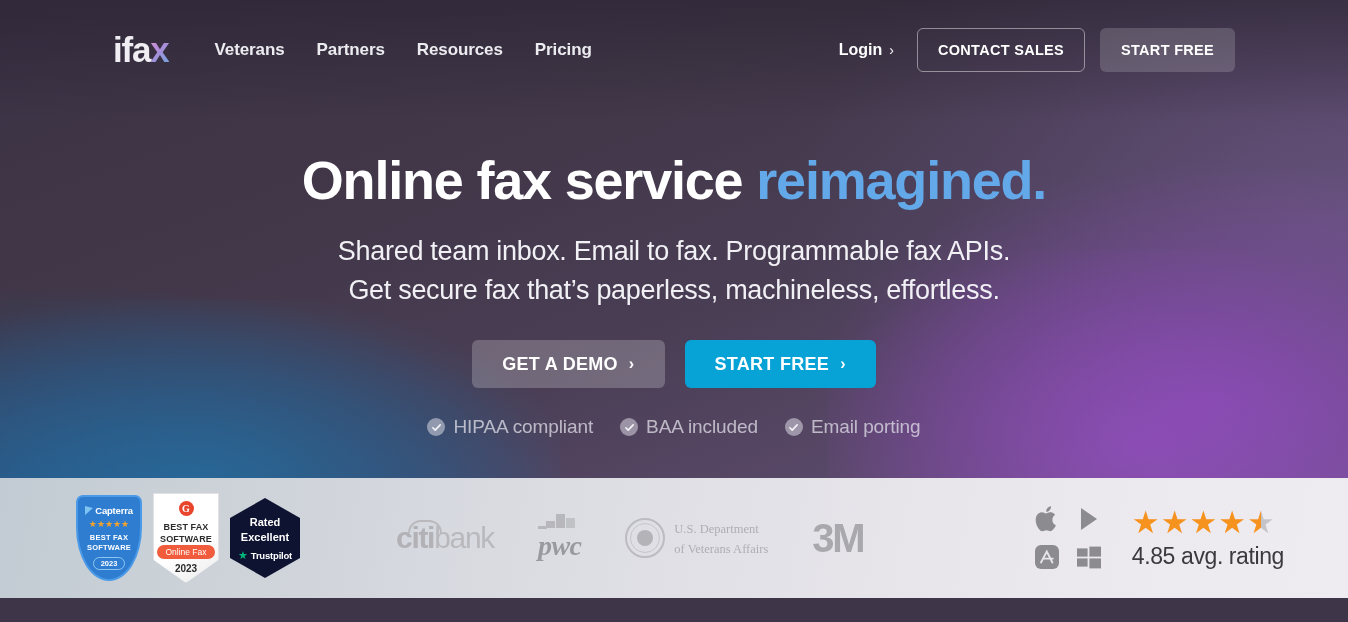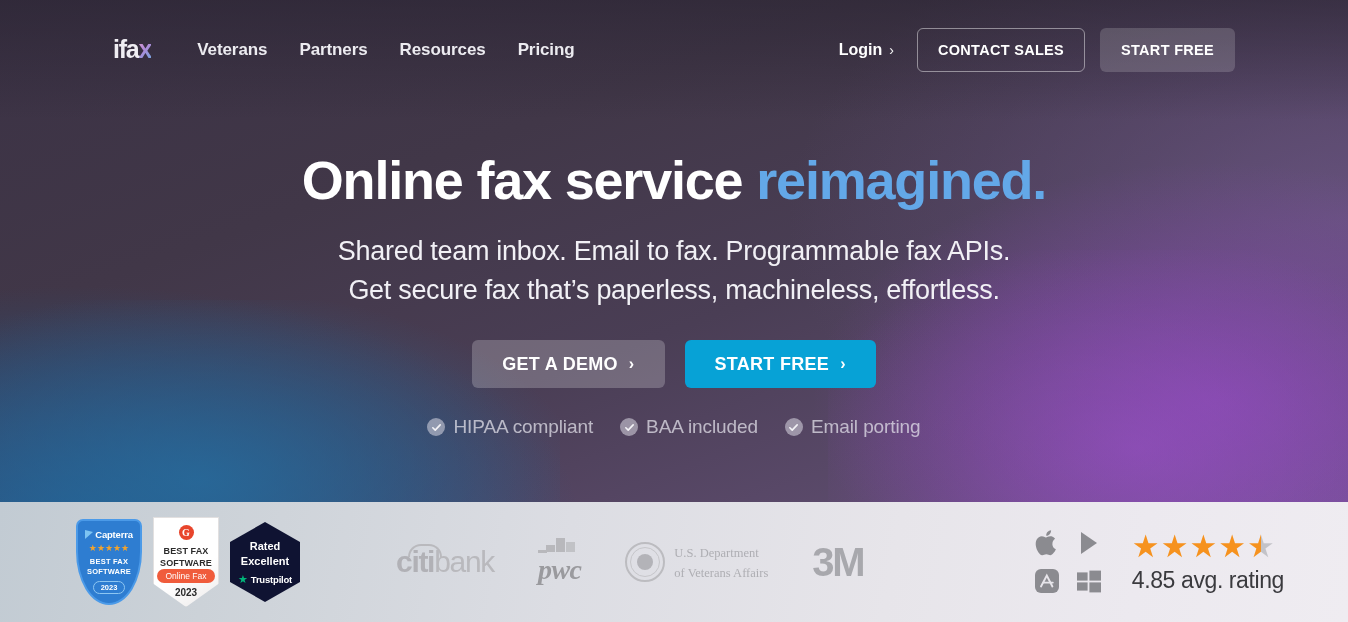--- a/index.html
+++ b/index.html
@@ -45,21 +45,21 @@
 
   
   .nav {
     position: absolute; left: 0; top: 0;
     width: 100%; height: 100px;
     display: flex; align-items: center;
     padding: 0 113px;
     z-index: 20;
   }
   .logo {
-    font-size: 25px; font-weight: bold;
+    font-size: 35px; font-weight: bold;
     letter-spacing: -1.2px;
     color: #f0eef3;
     display: flex; align-items: flex-end;
     line-height: 1;
     margin-top: -2px;
   }
   .logo .lx {
     background: linear-gradient(135deg, #e59fd0 0%, #b28ad8 45%, #6aa8de 100%);
     -webkit-background-clip: text;
     background-clip: text;
@@ -162,21 +162,21 @@
   .check-ic {
     width: 18px; height: 18px; border-radius: 50%;
     background: rgba(226,224,233,0.52);
     display: flex; align-items: center; justify-content: center;
     flex: none;
   }
   .check-ic svg { display: block; }
 
   
   .trustbar {
-    position: absolute; left: 0; top: 502px;
+    position: absolute; left: 0; top: 478px;
     width: 1348px; height: 120px;
     background: linear-gradient(100deg, #c2cbd3 0%, #ccd2d8 16%, #dcdde3 42%, #e7e5ea 66%, #ece9ef 84%, #efecf1 100%);
     display: flex; align-items: center;
     z-index: 5;
   }
 
   
   .badges { display: flex; align-items: center; gap: 11px; margin-left: 76px; }
 
   .badge-capterra {

